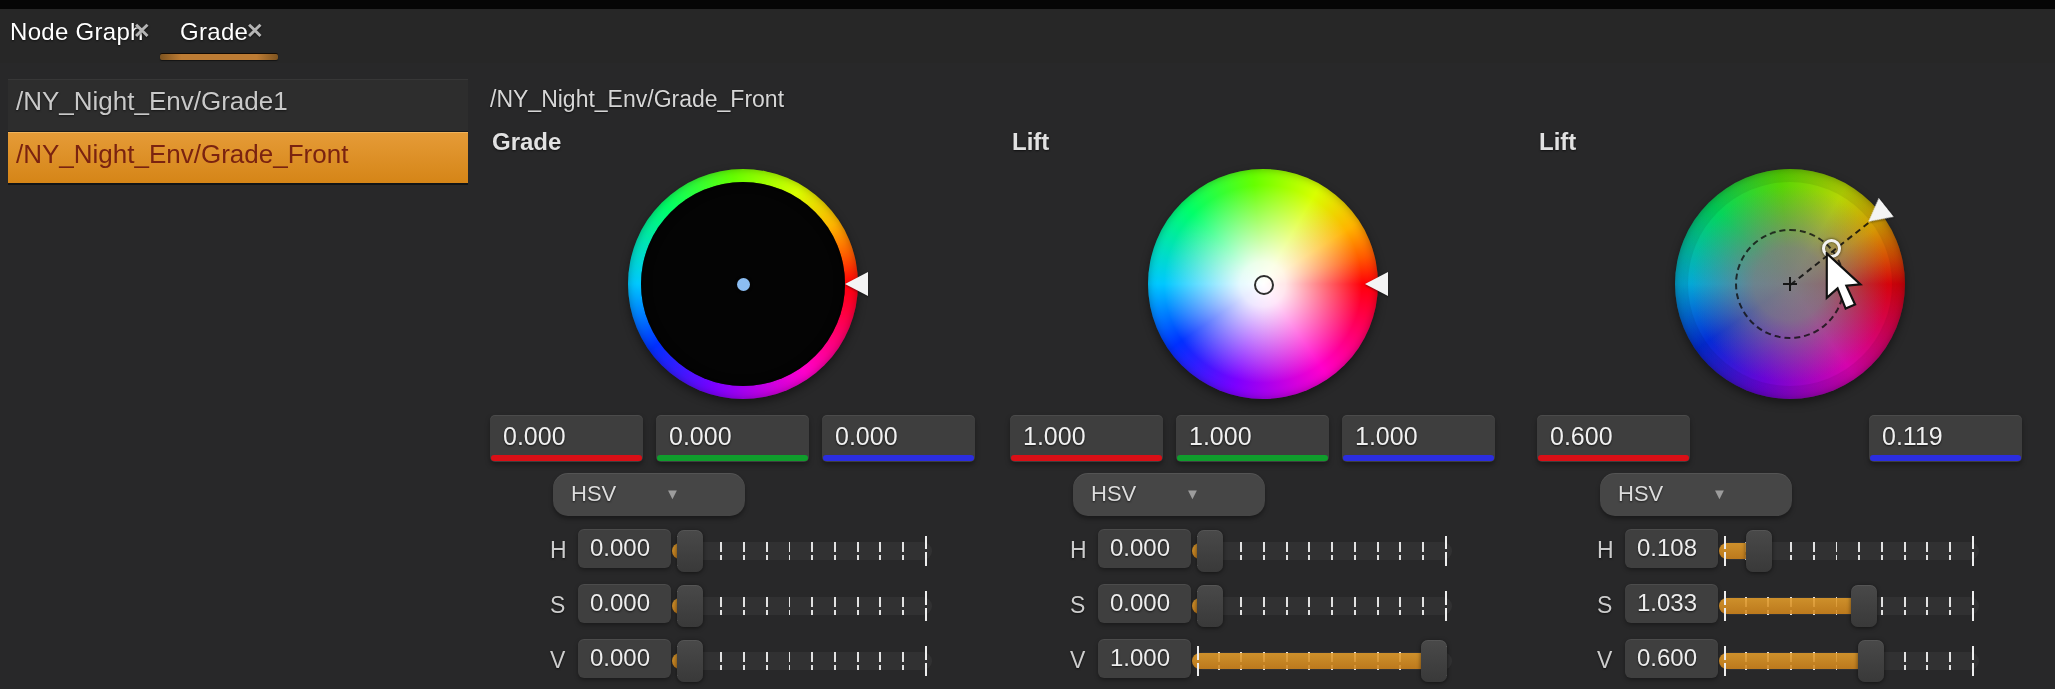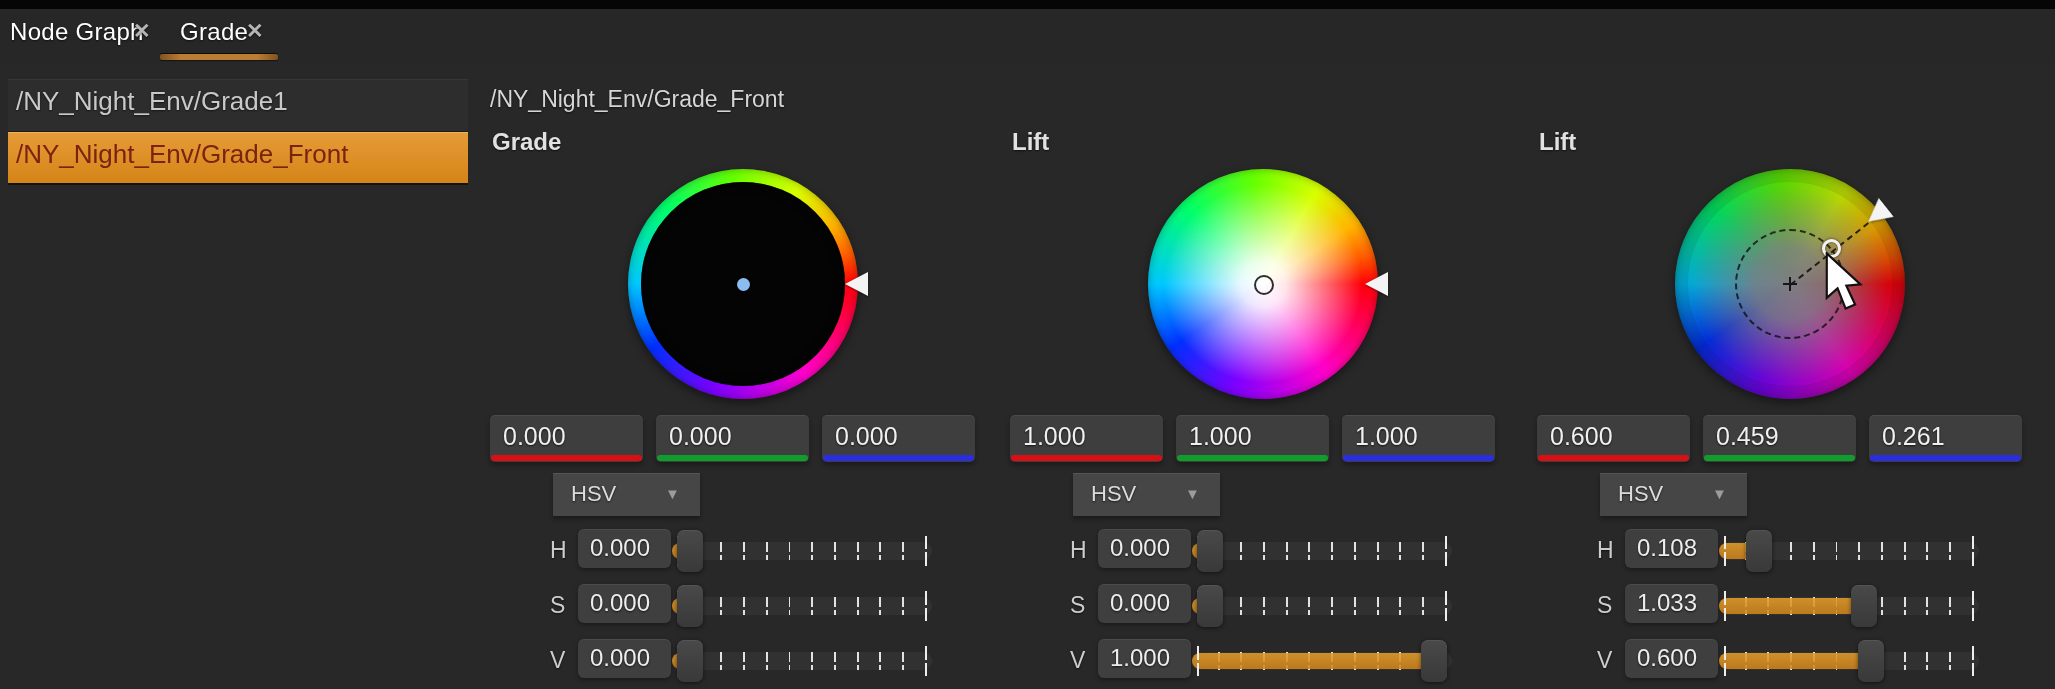--- a/index.html
+++ b/index.html
@@ -70,22 +70,22 @@
   .gain-indicator { position:absolute; left:147px; top:70px; width:13px; height:13px; border-radius:50%; border:3px solid #f2f2f2; box-shadow:0 0 3px rgba(0,0,0,0.7), inset 0 0 2px rgba(0,0,0,0.7); }
 
   
   .rgbfield { position:absolute; top:415px; width:153px; height:47px; background:#3e3e3e; border-radius:5px;
     box-shadow:inset 0 1px 0 rgba(255,255,255,0.07), 0 3px 5px rgba(0,0,0,0.35); }
   .rgbfield .val { position:absolute; left:13px; top:0; line-height:42px; font-size:25px; color:#f0f0f0; text-shadow:0 1px 2px rgba(0,0,0,0.7); }
   .chan { position:absolute; left:1px; right:1px; bottom:1px; height:6px; border-radius:3px; }
   .chan.r { background:#d90f16; } .chan.g { background:#0f9d2c; } .chan.b { background:#2b2de0; }
 
   
-  .dropdown { position:absolute; left:63px; top:473px; width:147px; height:43px; background:#464646; border-radius:0;
-    box-shadow:inset 0 1px 0 rgba(255,255,255,0.08), 0 3px 4px rgba(0,0,0,0.35); }
+  .dropdown { position:absolute; left:63px; top:473px; width:147px; height:43px; background:#464646; border-radius:15px;
+    box-shadow:inset 0 1px 0 rgba(255,255,255,0.08), 0 3px 4px rgba(0,0,0,0.35);padding-left:45px; }
   .dropdown .dd-label { position:absolute; left:18px; top:0; line-height:42px; font-size:22px; color:#dcdcdc; text-shadow:0 1px 2px rgba(0,0,0,0.6); }
   .dropdown .dd-caret { position:absolute; left:112px; top:0; line-height:42px; font-size:15px; color:#9c9c9c; }
 
   
   .hsvrow { position:absolute; left:60px; width:420px; height:44px; }
   .hsv-label { position:absolute; left:0; top:0; width:22px; line-height:42px; font-size:23px; color:#cccccc; text-shadow:0 1px 2px rgba(0,0,0,0.6); }
   .hsvfield { position:absolute; left:28px; top:0; width:93px; height:39px; background:#3f3f3f; border-radius:6px;
     box-shadow:inset 0 1px 0 rgba(255,255,255,0.07), 0 2px 4px rgba(0,0,0,0.35); }
   .hsvfield .val { position:absolute; left:12px; top:0; line-height:38px; font-size:24px; color:#ededed; text-shadow:0 1px 2px rgba(0,0,0,0.7); }
 
@@ -286,26 +286,22 @@
       <div class="gain-indicator"></div>
       <div class="rot-wrap">
         <div class="ring-marker"></div>
       </div>
     </div>
 
     <div class="rgbfield" style="left:0">
       <span class="val">0.600</span>
         <div class="chan r"></div>
     </div>
-    <div class="rgbfield" style="left:166px">
-      <span class="val">0.459</span>
-        <div class="chan g"></div>
-    </div>
     <div class="rgbfield" style="left:332px">
-      <span class="val">0.261</span>
+      <span class="val">0.119</span>
         <div class="chan b"></div>
     </div>
 
     <div class="dropdown">
       <span class="dd-label">HSV</span>
       <span class="dd-caret">▼</span>
     </div>
 
     <div class="hsvrow" style="top:529px">
       <span class="hsv-label">H</span>

